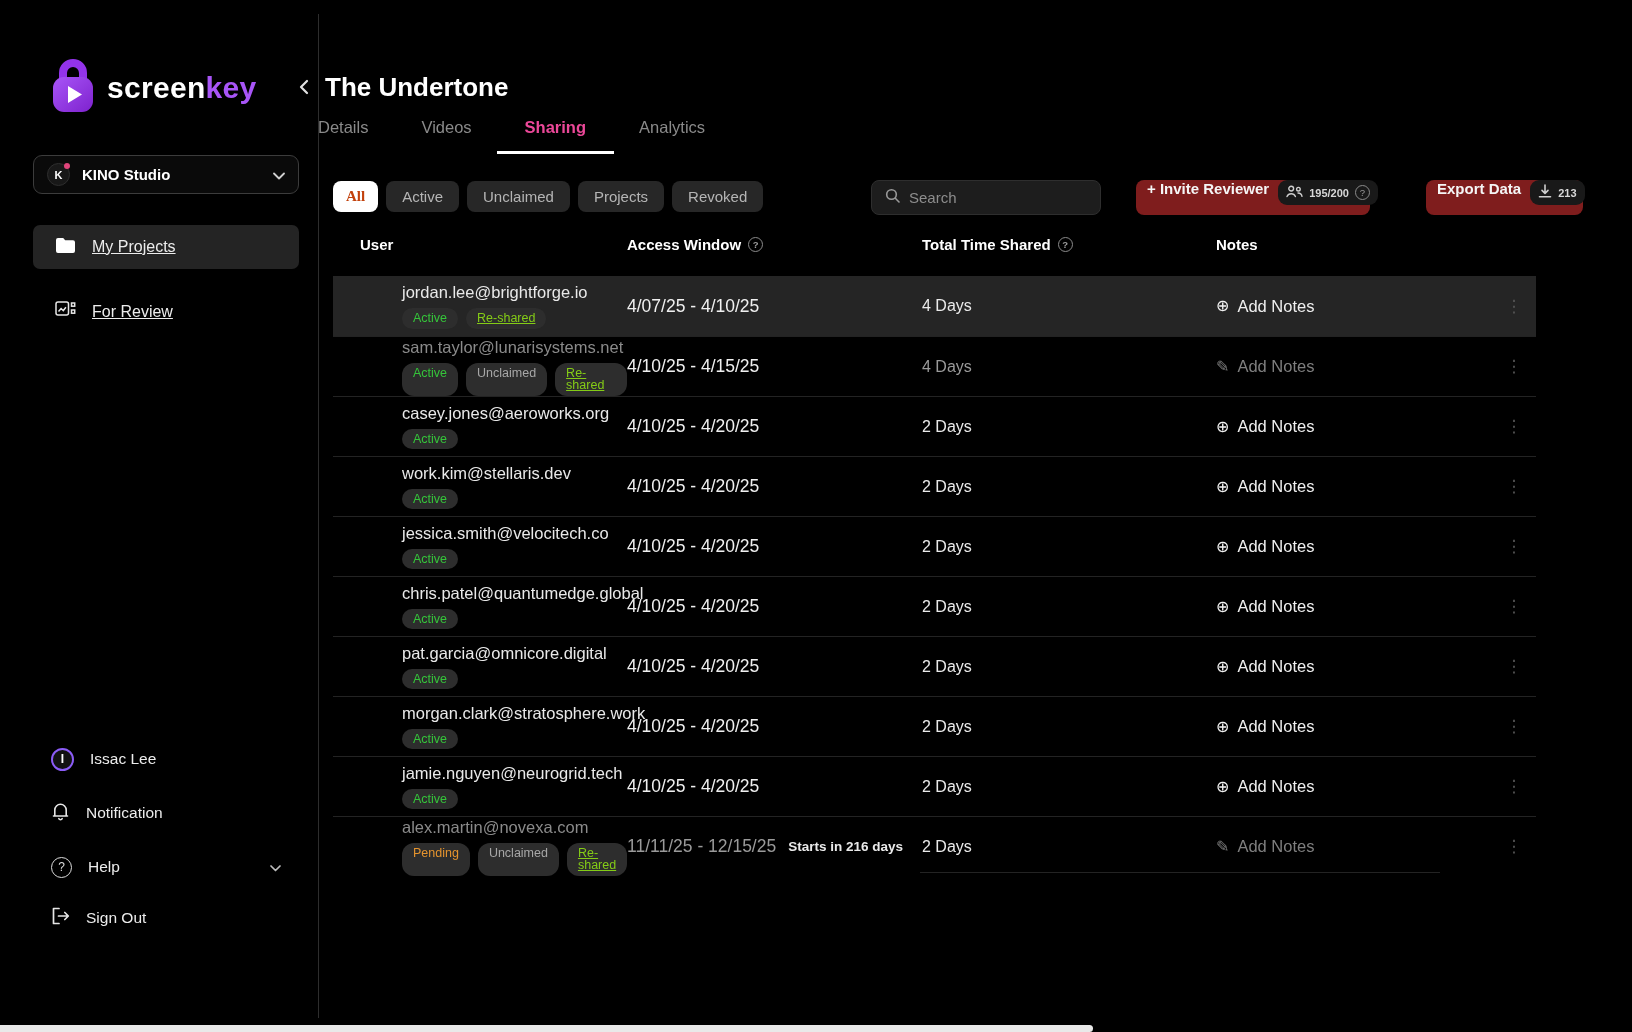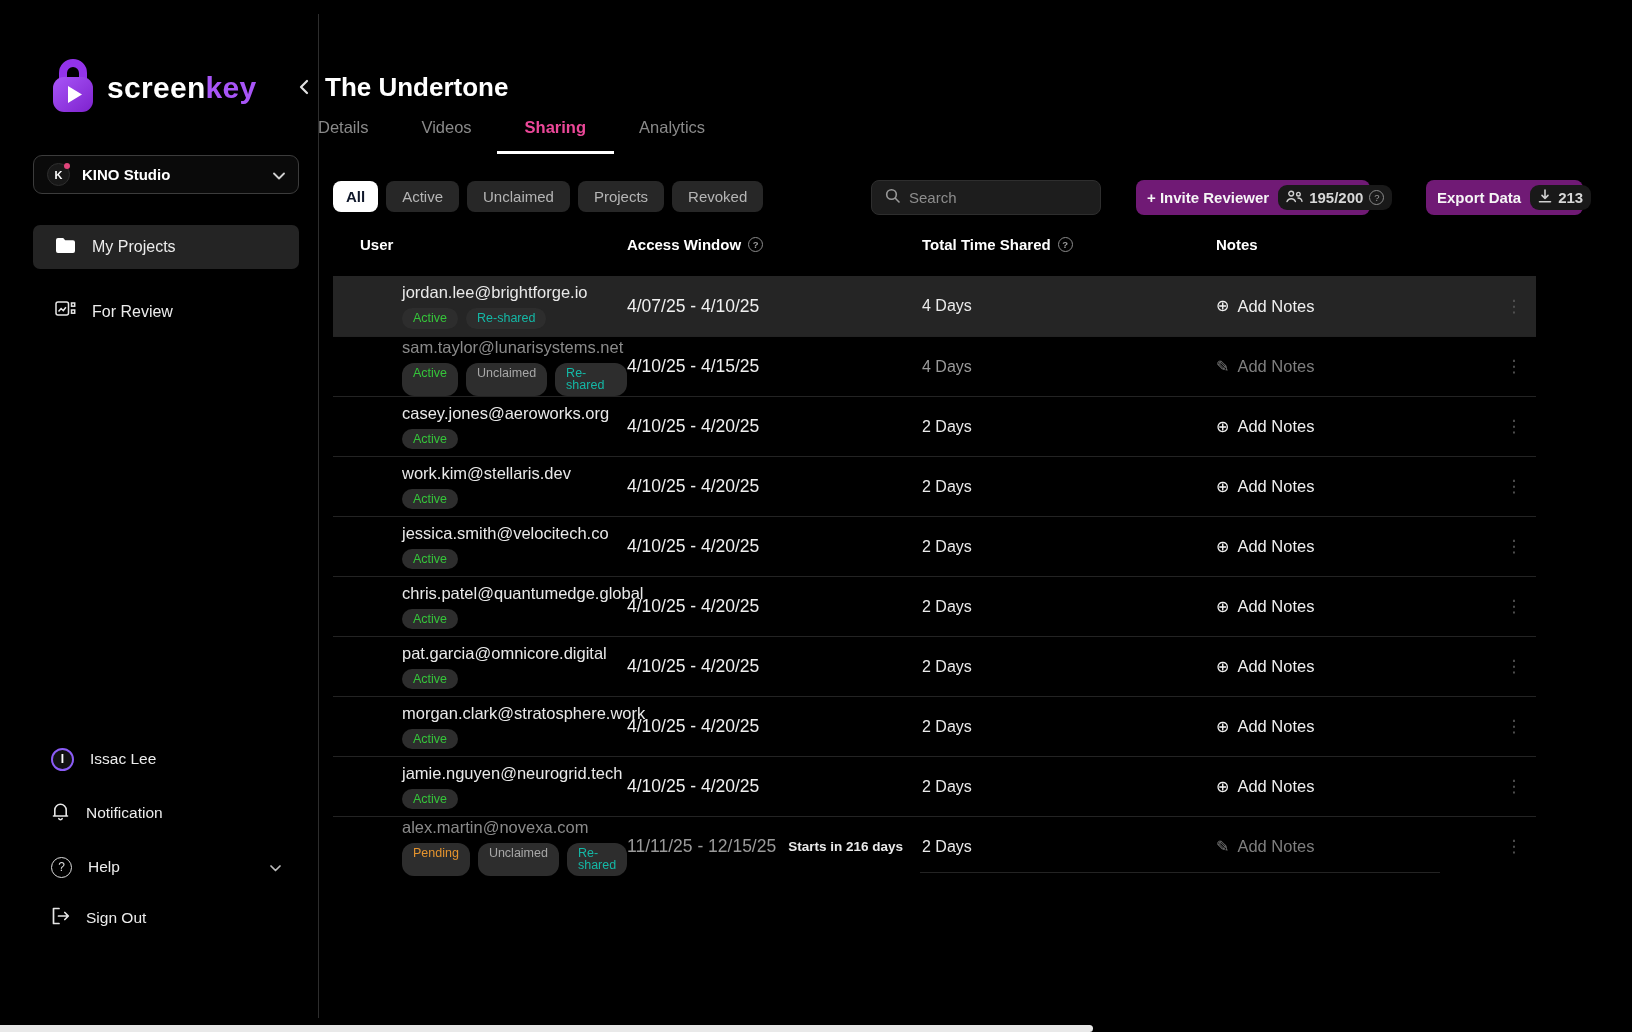--- a/index.html
+++ b/index.html
@@ -15,62 +15,62 @@
   .v-divider { position:absolute; left:318px; top:14px; bottom:14px; width:1px; background:#2d2d2d; }
   .logo-row { position:absolute; left:50px; top:58px; display:flex; align-items:center; gap:11px; }
   .logo-text { font-size:30px; font-weight:bold; letter-spacing:.3px; color:#fff; }
   .logo-text .key { color:#a855f7; }
   .collapse-btn { position:absolute; left:293px; top:76px; width:22px; height:24px; display:flex; align-items:center; justify-content:center; cursor:pointer; background:none; border:none; }
   .workspace { position:absolute; left:33px; top:155px; width:266px; height:39px; border:1px solid #3c3c3c; border-radius:9px; display:flex; align-items:center; padding:0 13px; gap:12px; cursor:pointer; background:#0a0a0a; }
   .avatar-k { position:relative; width:23px; height:23px; border-radius:50%; background:#181818; border:1px solid #2e2e2e; display:flex; align-items:center; justify-content:center; font-size:11px; font-weight:bold; color:#fff; flex:none; }
   .avatar-k .dot { position:absolute; right:-1px; top:-1px; width:6px; height:6px; border-radius:50%; background:#e0457b; }
   .workspace .ws-name { font-size:15px; font-weight:bold; color:#fff; }
   .workspace .chev { margin-left:auto; }
-  .nav-item { position:absolute; left:33px; width:266px; height:44px; border-radius:7px; display:flex; align-items:center; padding:0 22px; gap:16px; font-size:16px; color:#ececec; cursor:pointer; }
+  .nav-item { position:absolute; left:33px; width:266px; height:44px; border-radius:7px; display:flex; align-items:center; padding:0 22px; gap:16px; font-size:16px; color:#ececec; cursor:pointer;text-decoration:underline; }
   .nav-item.selected { background:#242424; }
   .side-footer-item { position:absolute; left:33px; width:266px; height:38px; display:flex; align-items:center; padding:0 18px; gap:16px; font-size:15.5px; color:#ececec; cursor:pointer; }
   .avatar-i { width:23px; height:23px; border-radius:50%; background:#121212; border:2px solid #8b5cf6; display:flex; align-items:center; justify-content:center; font-size:12px; font-weight:bold; color:#fff; flex:none; }
   .help-circle { width:21px; height:21px; border-radius:50%; border:1.6px solid #dcdcdc; display:flex; align-items:center; justify-content:center; font-size:12px; color:#dcdcdc; flex:none; }
   .side-footer-item .chev { margin-left:auto; }
   
   .page-title { position:absolute; left:325px; top:72px; font-size:26px; font-weight:bold; color:#fff; }
   .tabs { position:absolute; left:318px; top:113px; display:flex; height:40px; }
   .tab { position:relative; margin-right:53px; font-size:16.5px; color:#8a8a8a; display:flex; align-items:flex-start; padding-top:5px; cursor:pointer; }
   .tab.active { color:#ec4899; font-weight:bold; }
   .tab.active::after { content:""; position:absolute; left:-28px; right:-28px; bottom:-1px; height:3px; background:#fff; }
   
   .filters { position:absolute; left:333px; top:181px; display:flex; gap:8px; }
   .chip { height:31px; padding:0 16px; border-radius:8px; background:#272727; color:#b5b5b5; font-size:15px; display:flex; align-items:center; cursor:pointer; border:none; font-family:inherit; }
-  .chip.selected { background:#fff; color:#0f172a; font-weight:bold; padding:0 13px; }
+  .chip.selected { background:#fff; color:#c2410c; font-weight:bold; padding:0 13px;font-family:Liberation Serif, serif; }
   .search-box { position:absolute; left:871px; top:180px; width:230px; height:35px; border-radius:8px; background:#1d1d1d; border:1px solid #2e2e2e; display:flex; align-items:center; padding:0 13px; gap:9px; }
   .search-box input { flex:1; background:transparent; border:none; outline:none; color:#e8e8e8; font-size:15px; font-family:inherit; }
   .search-box input::placeholder { color:#8d8d8d; }
-  .tool-btn { position:absolute; top:180px; height:35px; border-radius:8px; background:#701a75; display:flex; align-items:center; padding:0 11px; gap:9px; cursor:pointer; border:none; font-family:inherit; }
+  .tool-btn { position:absolute; top:180px; height:35px; border-radius:8px; background:#7f1d1d; display:flex; align-items:flex-start; padding:0 11px; gap:9px; cursor:pointer; border:none; font-family:inherit; }
   .tool-btn .btn-label { font-size:15px; font-weight:bold; color:#f5f5f5; white-space:nowrap; }
   .inner-badge { background:#191919; border-radius:9px; height:25px; display:flex; align-items:center; padding:0 8px; gap:6px; }
-  .inner-badge .cnt { font-size:15px; font-weight:bold; color:#d8d8d8; }
+  .inner-badge .cnt { font-size:11px; font-weight:bold; color:#d8d8d8; }
   .qmark { width:15px; height:15px; border-radius:50%; border:1.3px solid #8a8a8a; color:#9c9c9c; font-size:9.5px; display:inline-flex; align-items:center; justify-content:center; flex:none; }
   .invite-btn { left:1136px; width:234px; }
   .export-btn { left:1426px; width:157px; justify-content:space-between; }
   
   .table { position:absolute; left:333px; top:236px; width:1203px; }
   .thead, .row { display:grid; grid-template-columns:294px 295px 294px 1fr 44px; }
   .thead { height:40px; align-items:start; }
   .th { font-size:15px; font-weight:bold; color:#fff; display:flex; align-items:center; gap:7px; }
   .th:first-child { padding-left:27px; }
   .row { height:60px; align-items:center; }
   .row + .row { border-top:1px solid #232323; }
   .row.hl { background:#252525; }
   .cell-user { padding-left:27px; display:flex; flex-direction:column; justify-content:center; gap:6px;margin-left:42px; }
   .email { font-size:16.5px; color:#e9e9e9; }
   .badges { display:flex; gap:8px; }
   .badge { font-size:12.5px; padding:4px 11px; border-radius:12px; background:#2d2d2d; line-height:1; }
   .badge.green { color:#35c53a; }
   .badge.gray { color:#a7a7a7; }
-  .badge.blue { color:#14b8a6; }
+  .badge.blue { color:#84cc16;text-decoration:underline; }
   .badge.orange { color:#e5942e; }
   .cell-window { display:flex; align-items:center; gap:12px; }
   .window-text { font-size:17.5px; color:#f0f0f0; }
   .window-note { font-size:13.5px; color:#eaeaea; font-weight:bold; }
   .cell-time { font-size:16px; color:#eaeaea; }
   .notes-btn { display:flex; align-items:center; gap:8px; color:#f0f0f0; cursor:pointer; background:none; border:none; font-family:inherit; padding:0; }
   .notes-icon { font-size:16px; line-height:1; }
   .notes-label { font-size:16.5px; }
   .notes-btn.dim-btn { color:#7f7f7f; }
   .cell-menu { text-align:center; color:#555; font-size:17px; cursor:pointer; }

